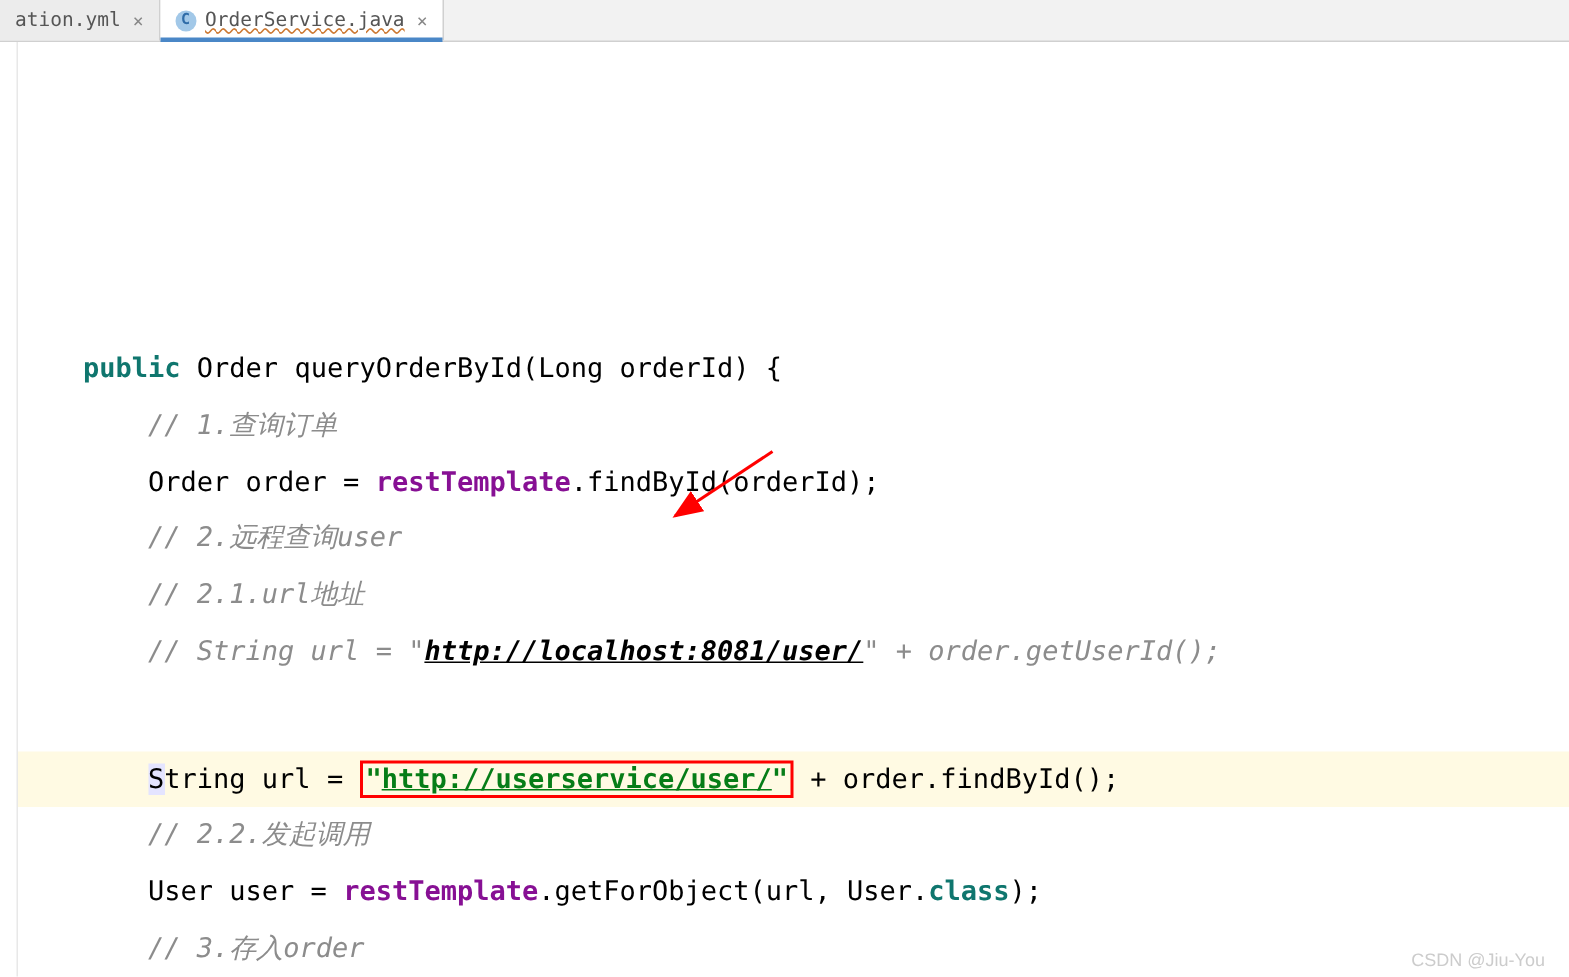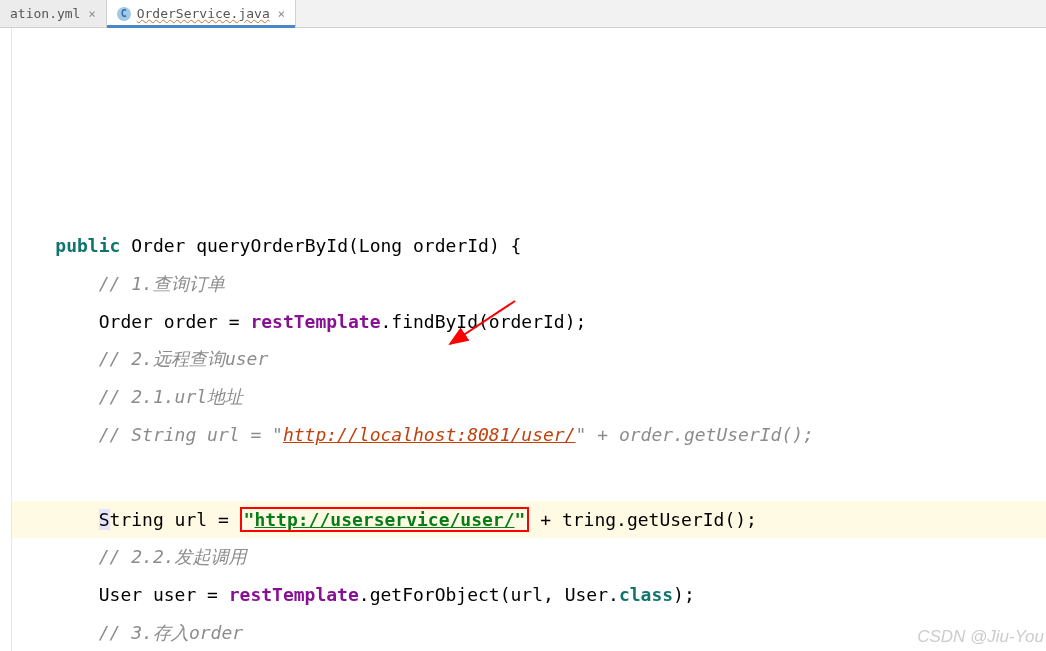--- a/index.html
+++ b/index.html
@@ -79,45 +79,44 @@
       background: #ffffff;
       border-right: 1px solid #e8e8e8;
     }
     .code {
       margin-left: 12px;
       padding-left: 0;
     }
     .kw { color: #0f766e; font-weight: bold; }
     .comment { color: #8c8c8c; font-style: italic; }
     .field { color: #871094; font-weight: bold; }
-    .url-comment { color: #c2410c; font-style: italic; text-decoration: underline; }
+    .url-comment { color: #000000; font-style: italic; text-decoration: underline; font-weight: bold; }
     .str { color: #067d17; font-weight: bold; }
     .str-underline { text-decoration: underline; }
     .highlight-line {
       background: #fffae3;
       display: inline-block;
       width: 100%;
     }
     .selword { background: #e4e4ff; }
     .red-box {
       border: 2px solid #ff0000;
       padding: 0 2px;
     }
     .arrow {
       position: absolute;
       pointer-events: none;
     }
     .watermark {
       position: absolute;
       bottom: 4px;
-      right: 2px;
-      font-size: 17px;
+      right: 16px;
+      font-size: 12px;
       color: #cccccc;
       font-family: sans-serif;
-      font-style: italic;
     }
   </style>
 </head>
 <body>
 
 <div class="tabs">
   <div class="tab">
     <span>ation.yml</span>
     <span class="close">×</span>
   </div>
@@ -132,21 +131,21 @@
   <div class="gutter"></div>
   <div class="code">
 <span>                                                              </span>
 <span>    <span class="kw">public</span> <span>Order</span> <span>queryOrderById</span>(<span>Long</span> <span>orderId</span>) {</span>
 <span>        <span class="comment">// 1.查询订单</span></span>
 <span>        <span>Order order = </span><span class="field">restTemplate</span><span>.findById(orderId);</span></span>
 <span>        <span class="comment">// 2.远程查询user</span></span>
 <span>        <span class="comment">// 2.1.url地址</span></span>
 <span>        <span class="comment"><span>// String url = "</span><span class="url-comment">http://localhost:8081/user/</span><span>" + order.getUserId();</span></span></span>
 <span style="display:block;height:0.5em;"></span>
-<span class="highlight-line">        <span class="selword">S</span><span>tring</span><span> url = </span><span class="red-box"><span class="str">"</span><span class="str str-underline">http://userservice/user/</span><span class="str">"</span></span><span> + tring.getUserId();</span></span>
+<span class="highlight-line">        <span class="selword">S</span><span>tring</span><span> url = </span><span class="red-box"><span class="str">"</span><span class="str str-underline">http://userservice/user/</span><span class="str">"</span></span><span> + order.findById();</span></span>
 <span>        <span class="comment">// 2.2.发起调用</span></span>
 <span>        <span>User user = </span><span class="field">restTemplate</span><span>.getForObject(url, User.</span><span class="kw">class</span><span>);</span></span>
 <span>        <span class="comment">// 3.存入order</span></span>
 
 
 
 
 
   </div>
 

